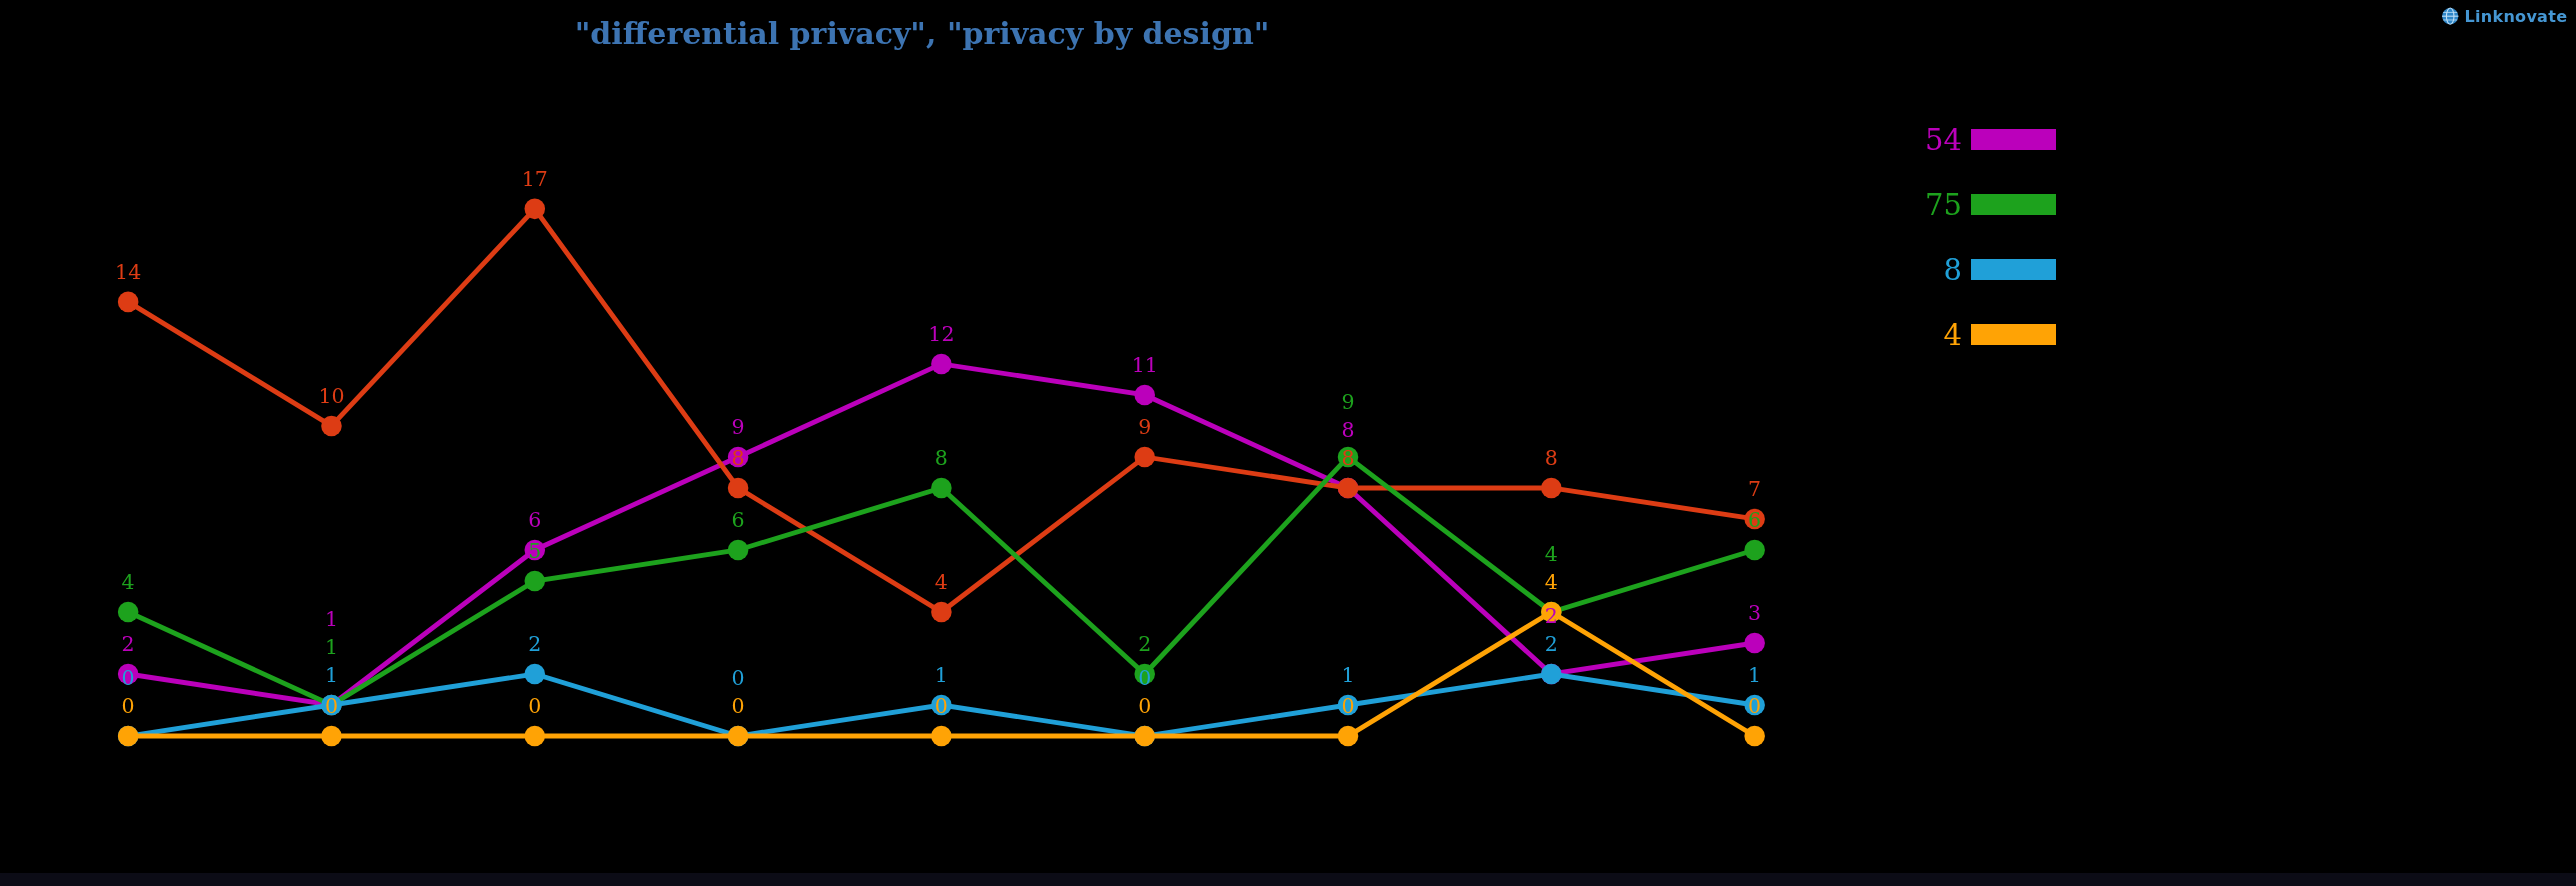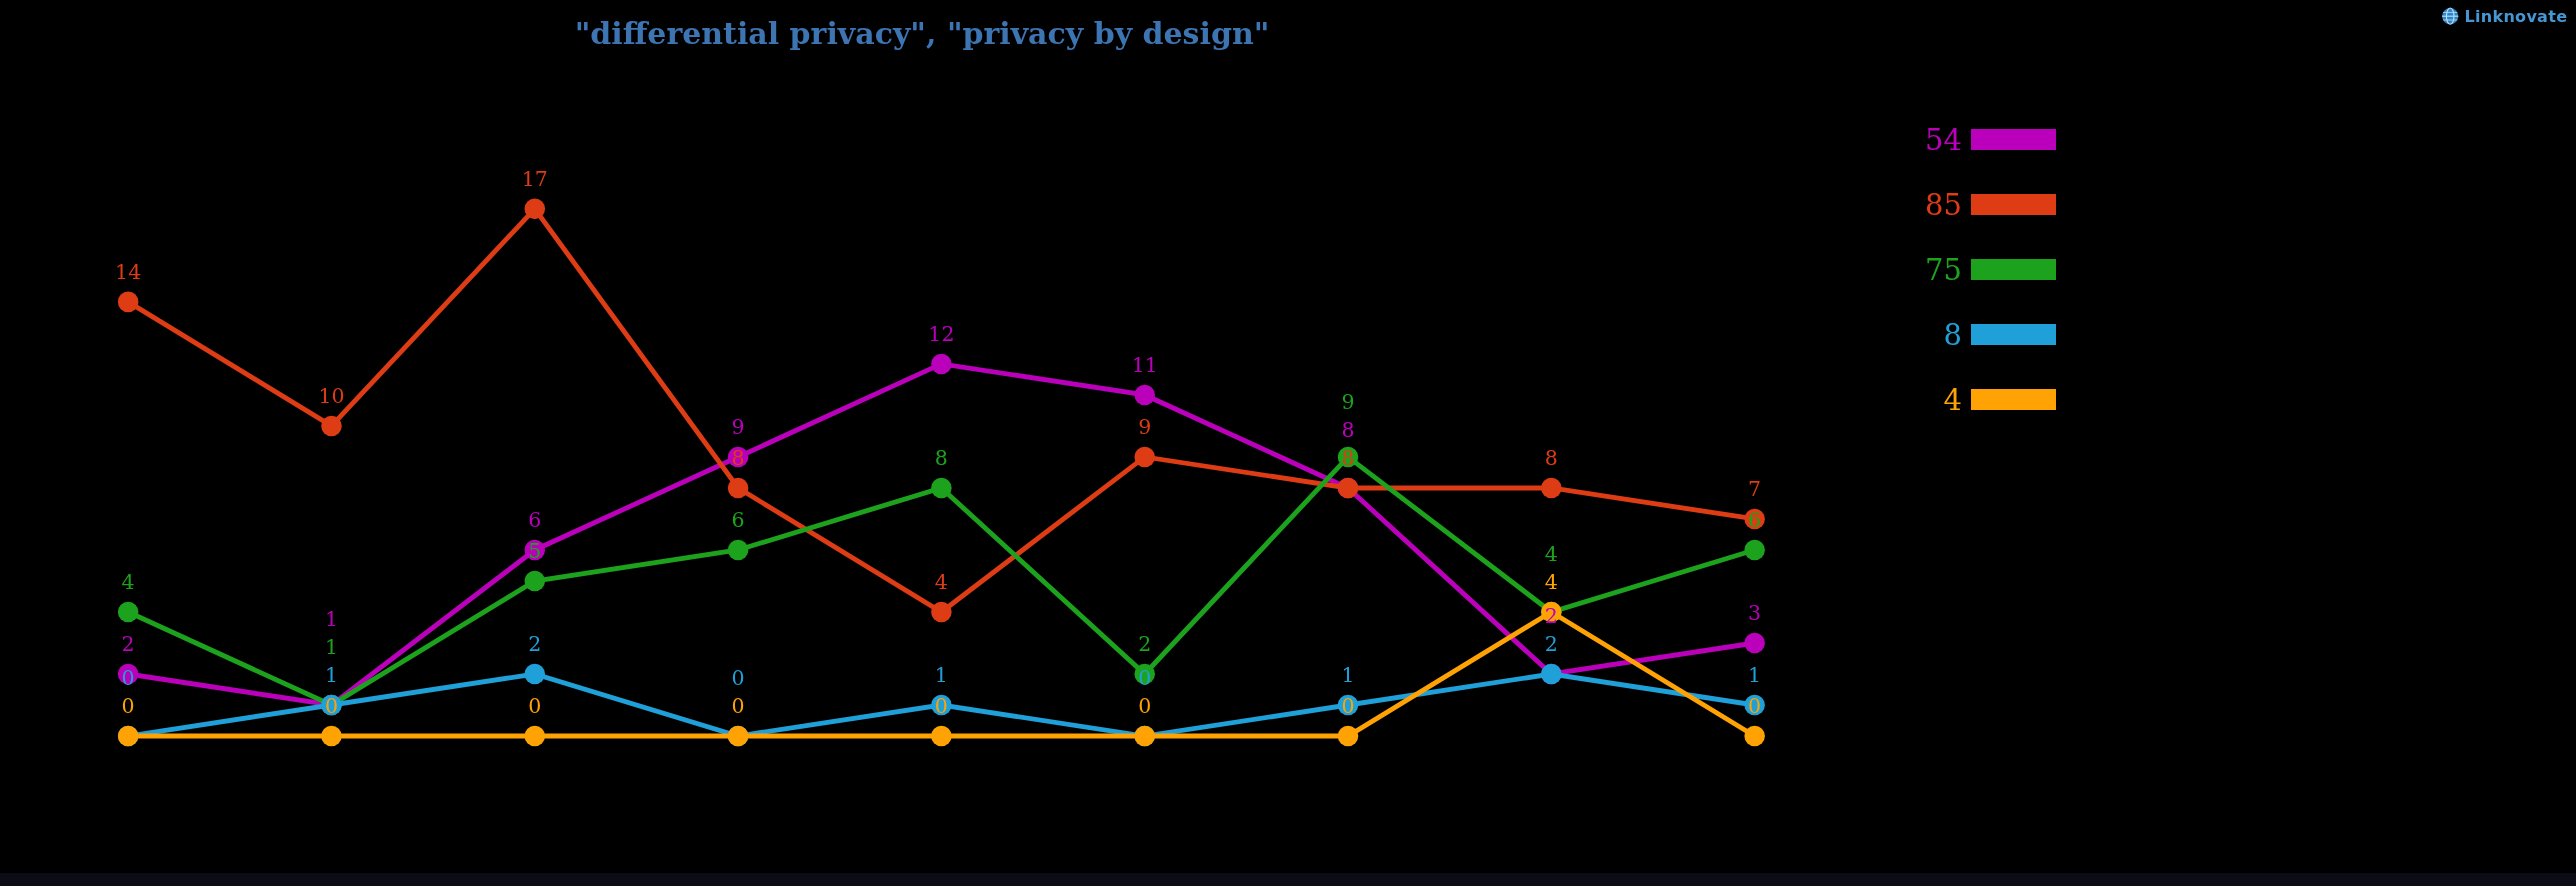--- a/index.html
+++ b/index.html
@@ -177,24 +177,20 @@
       <text x="3245" y="974.9" fill="#1da21d" text-anchor="middle" font-size="38" font-family="&quot;DejaVu Serif&quot;, serif">6</text>
       <text x="3245" y="917.55" fill="#dd3c14" text-anchor="middle" font-size="38" font-family="&quot;DejaVu Serif&quot;, serif">7</text>
     </svg>
 
   <div class="legend" id="legend">
       <div class="legend-item">
         <span class="legend-value" style="color: rgb(187, 0, 187);">54</span>
         <span class="legend-swatch" style="background: rgb(187, 0, 187);"></span>
       </div>
       <div class="legend-item">
-        <span class="legend-value" style="color: rgb(221, 60, 20);">85</span>
-        <span class="legend-swatch" style="background: rgb(221, 60, 20);"></span>
-      </div>
-      <div class="legend-item">
         <span class="legend-value" style="color: rgb(29, 162, 29);">75</span>
         <span class="legend-swatch" style="background: rgb(29, 162, 29);"></span>
       </div>
       <div class="legend-item">
         <span class="legend-value" style="color: rgb(32, 160, 216);">8</span>
         <span class="legend-swatch" style="background: rgb(32, 160, 216);"></span>
       </div>
       <div class="legend-item">
         <span class="legend-value" style="color: rgb(255, 163, 5);">4</span>
         <span class="legend-swatch" style="background: rgb(255, 163, 5);"></span>

